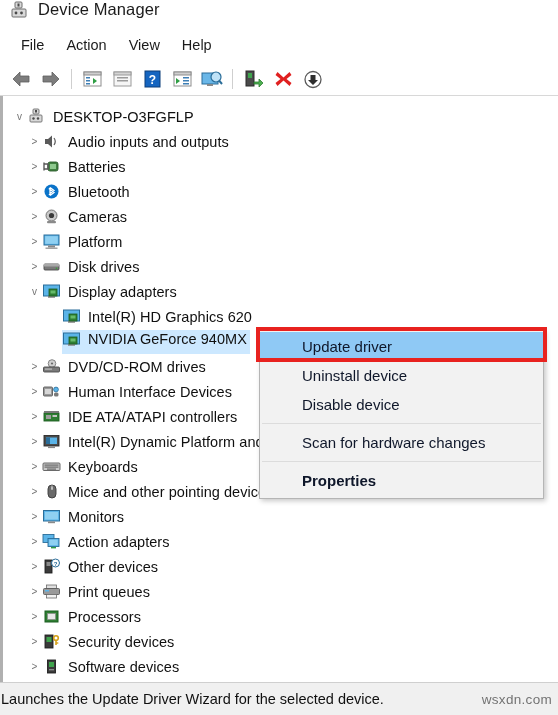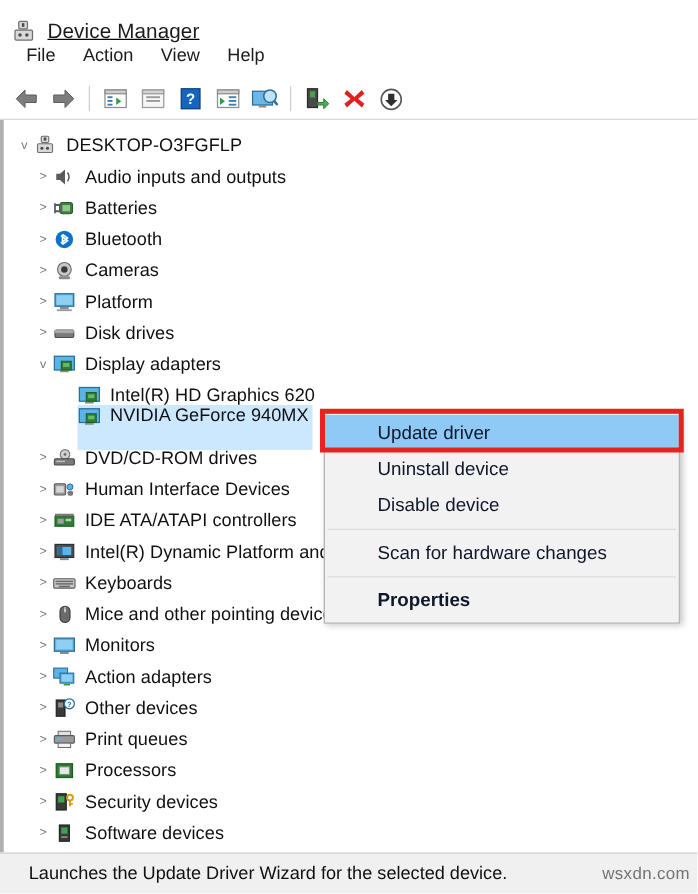--- a/index.html
+++ b/index.html
@@ -21,24 +21,23 @@
   }
 
   
   .titlebar {
     position: absolute;
     left: 0; top: 0;
     width: 558px;
     height: 35px;
     background: #ffffff;
     display: flex;
-    align-items: flex-end;
+    align-items: flex-start;
     box-sizing: border-box;
     padding-left: 9px;
-    text-decoration: underline;
   }
   .title-icon {
     width: 20px; height: 20px;
     margin-right: 9px;
     flex: 0 0 auto;
     position: relative;
   }
   .title-text {
     font-size: 16.5px;
     color: #1b1b1b;
@@ -137,35 +136,35 @@
   }
   .row.lvl0 { padding-left: 9px; }
   .row.lvl1 { padding-left: 24px; }
   .row.lvl2 { padding-left: 59px; }
   .row.selected .selbg {
     background: #cce8ff;
   }
   .selwrap {
     display: inline-flex;
     align-items: center;
-    padding: 1px 3px 18px 0;
+    padding: 1px 3px 6px 0;
   }
 
   
   .statusbar {
     position: absolute;
     left: 0; top: 682px;
     width: 558px;
     height: 33px;
     background: #f0f0f0;
     border-top: 1px solid #cfcfcf;
     display: flex;
     align-items: center;
     box-sizing: border-box;
-    padding-left: 23px;
+    padding-left: 1px;
   }
   .status-text {
     font-size: 14.5px;
     color: #101010;
   }
   .watermark {
     position: absolute;
     right: 6px;
     top: 50%;
     transform: translateY(-50%);

